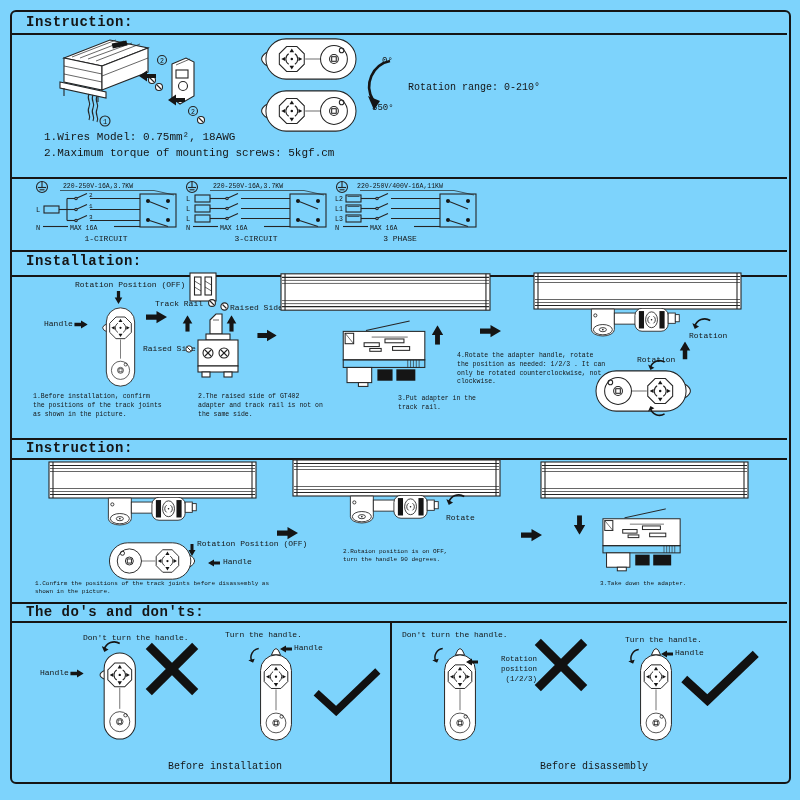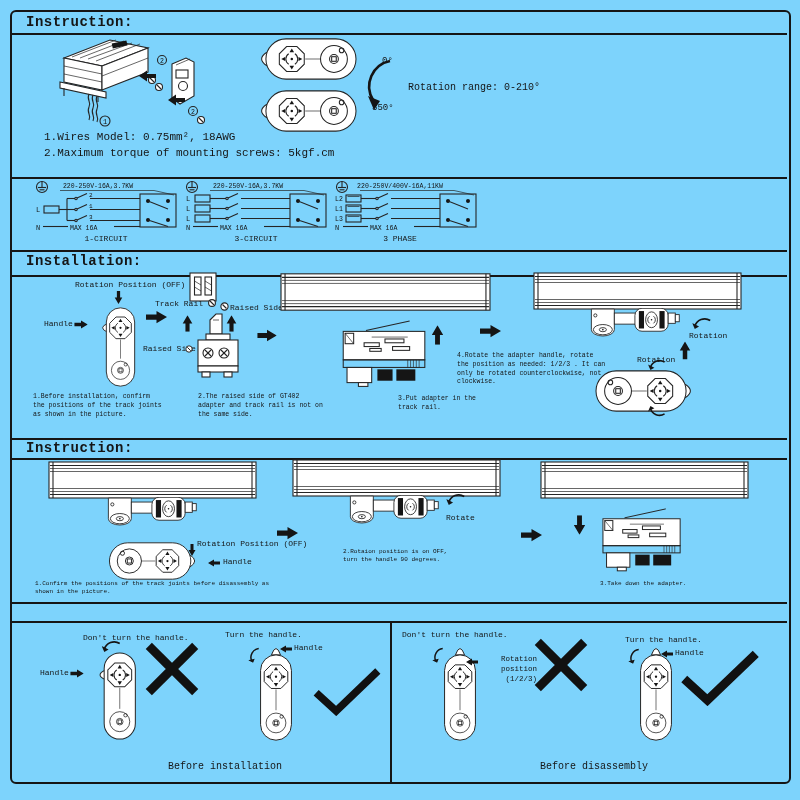--- a/index.html
+++ b/index.html
@@ -502,20 +502,21 @@
   <svg class="abs" style="left:573px;top:512px;" width="13" height="26" viewBox="0 0 16 24">
       <use href="#arr-d" width="16" height="24"></use>
     </svg>
   <svg class="abs" style="left:596px;top:508px;" width="92" height="70" viewBox="0 0 95 78">
       <use href="#aside" width="95" height="78"></use>
     </svg>
   <div class="abs cap6" style="left:600px;top:580px;width:120px;">3.Take down the adapter.</div>
 
   <div class="hline" style="top:602px;"></div>
 
+  <div class="abs title" style="left:26px;top:604px;">The do's and don'ts:</div>
   <div class="hline" style="top:621px;"></div>
   <div class="vline" style="left:390px;top:621px;height:161px;"></div>
 
   <div class="abs lbl" style="left:83px;top:633px;">Don't turn the handle.</div>
   <svg class="abs" style="left:101px;top:640px;" width="22" height="12" viewBox="0 0 24 14">
       <use href="#curv" width="24" height="14"></use>
     </svg>
   <svg class="abs" style="left:95px;top:650px;" width="44" height="92" viewBox="0 0 48 100">
       <use href="#adfl" width="48" height="100"></use>
     </svg>

